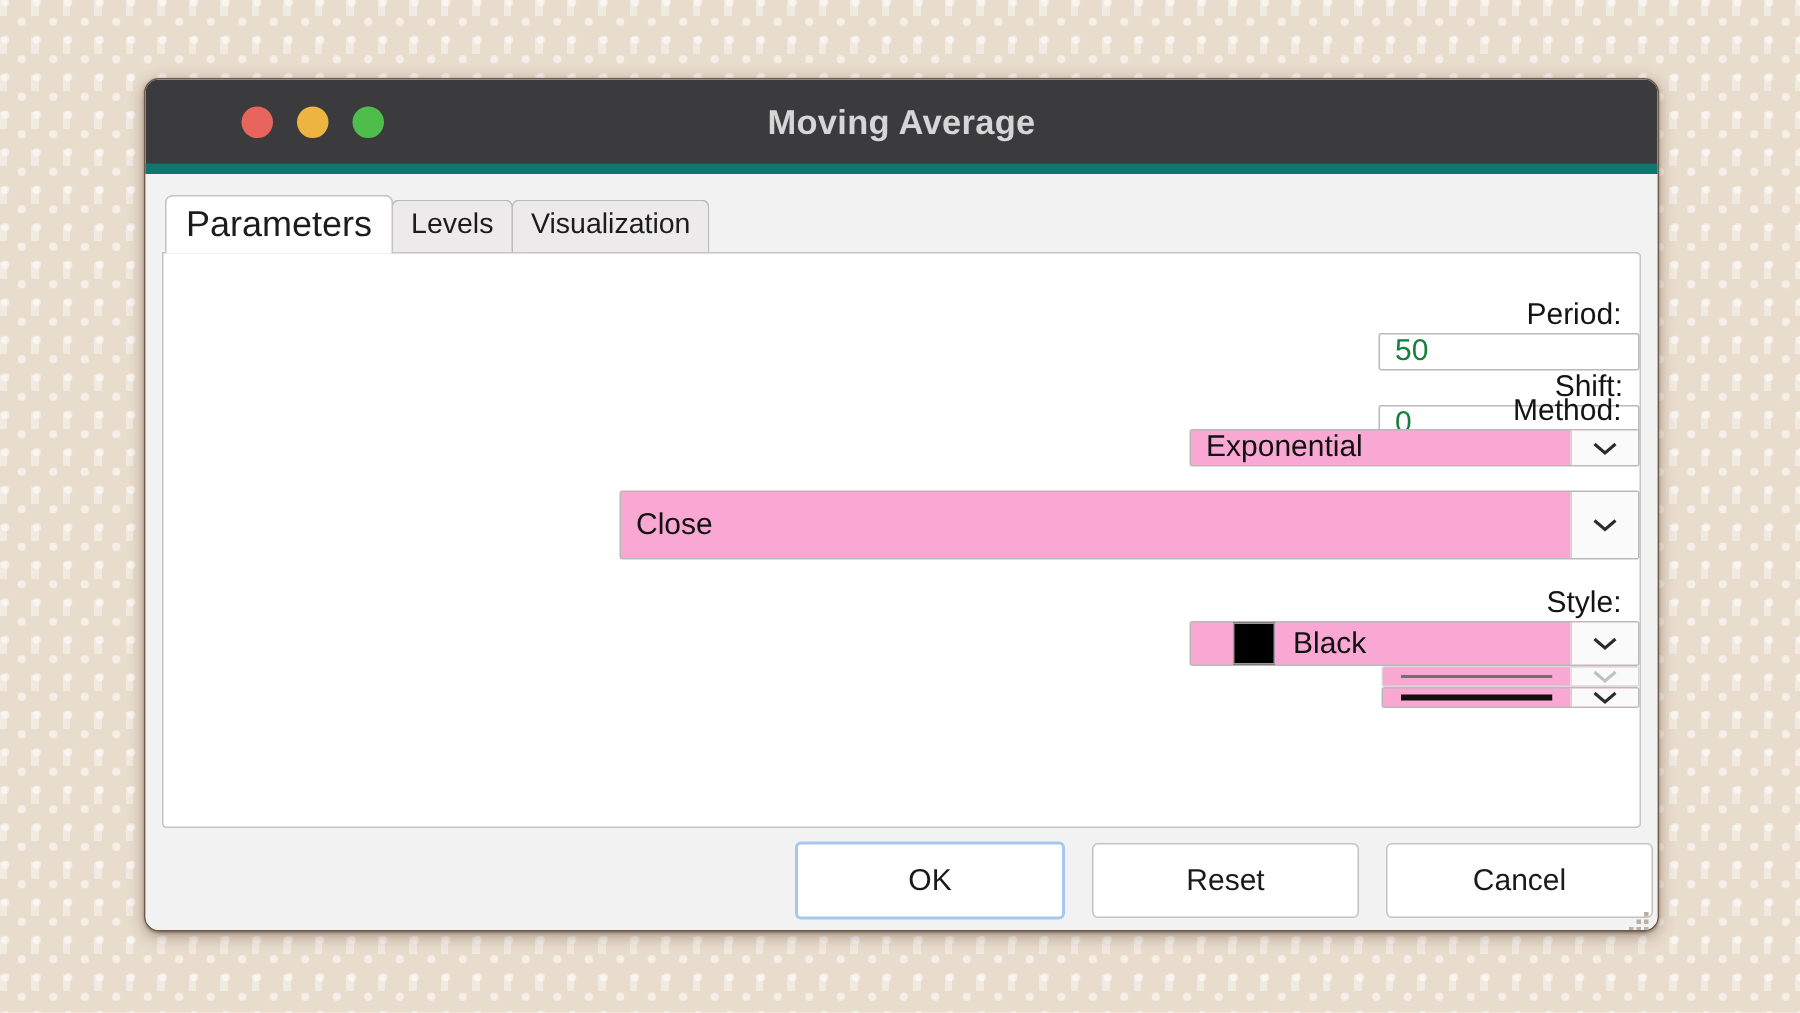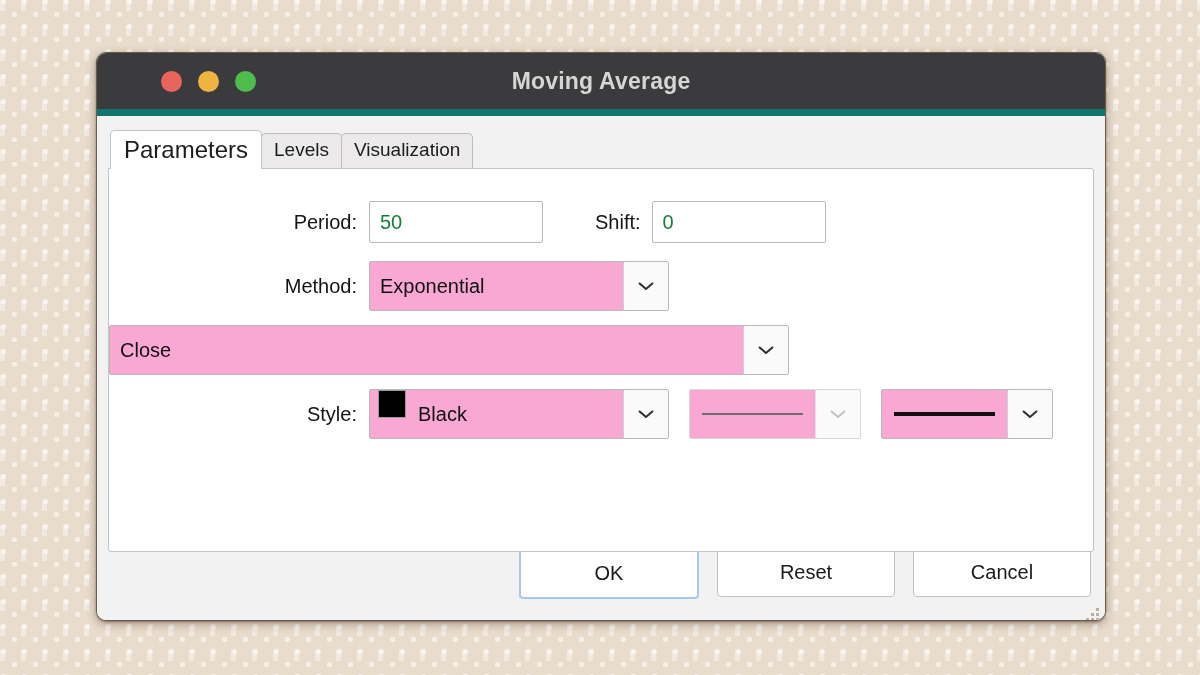--- a/index.html
+++ b/index.html
@@ -133,23 +133,24 @@
     z-index: 1;
     border-radius: 0 3px 3px 3px;
   }
 
   
   .form {
     padding: 30px 0 0 0;
   }
   .row {
     display: flex;
-    align-items: center;
+    align-items: flex-end;
     height: 46px;
     margin-bottom: 18px;
+    flex-direction: column;
   }
   .label {
     font-size: 20px;
     color: #141414;
     text-align: right;
     width: 260px;
     padding-right: 12px;
     box-sizing: border-box;
     flex: none;
   }
@@ -198,21 +199,21 @@
     flex: none;
     background: #fafafa;
     border-left: 1px solid #cfcfcf;
     display: flex;
     align-items: center;
     justify-content: center;
   }
   .combo .arrow svg { display: block; }
   .combo.method { width: 300px; }
   .combo.applyto { width: 680px; }
-  .combo.style-color { width: 300px; }
+  .combo.style-color { width: 300px; padding-left: 20px; }
   .combo.line-style { width: 172px; }
   .combo.line-width { width: 172px; }
   .combo.disabled { border-color: #d8d8d8; }
   .combo.disabled .arrow { border-left-color: #e2e2e2; }
 
   .swatch {
     width: 28px;
     height: 28px;
     background: #000000;
     border: 1px solid #9a9a9a;
@@ -229,22 +230,23 @@
   }
   .linepreview .bar { width: 100%; }
   .gap { width: 20px; flex: none; }
 
   
   .footer {
     position: absolute;
     left: 0; right: 0; bottom: 0;
     height: 80px;
     display: flex;
+    align-items: center;
     justify-content: flex-end;
-    padding-right: 14px;
+    padding-right: 3px;
     box-sizing: border-box;
   }
   .btn {
     width: 176px;
     height: 48px;
     background: #ffffff;
     border: 1px solid #c2c2c2;
     border-radius: 4px;
     font-size: 20px;
     color: #1a1a1a;

